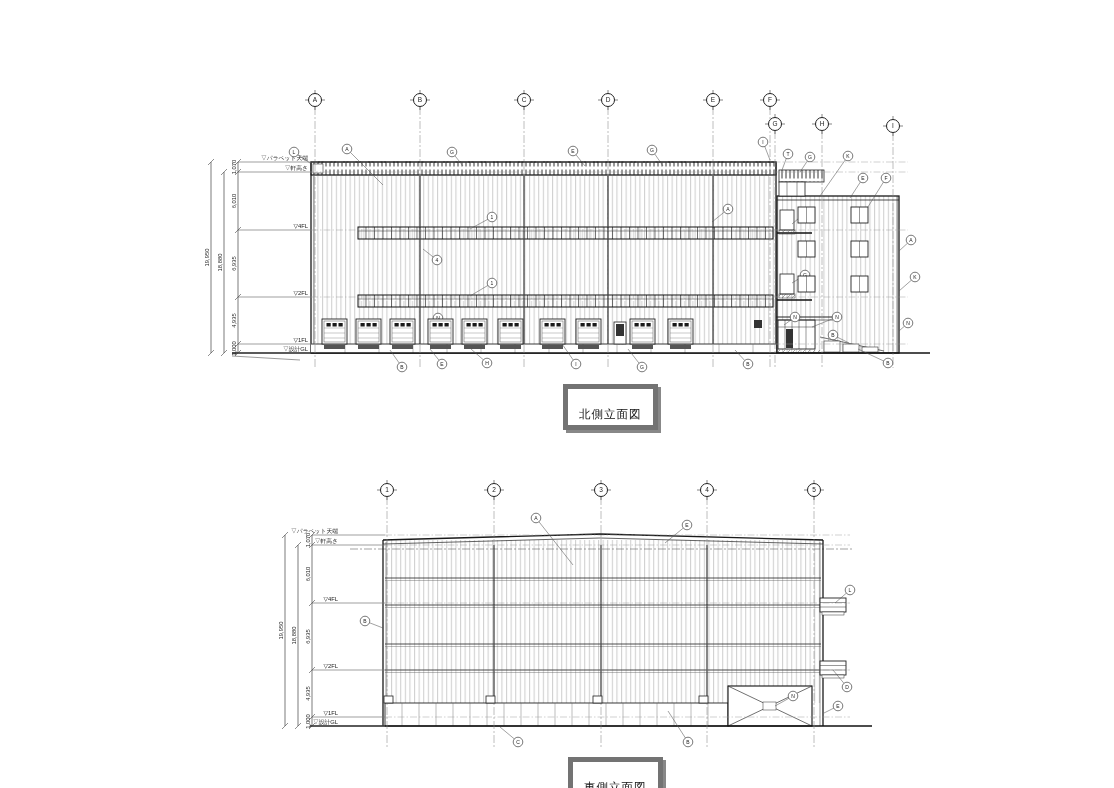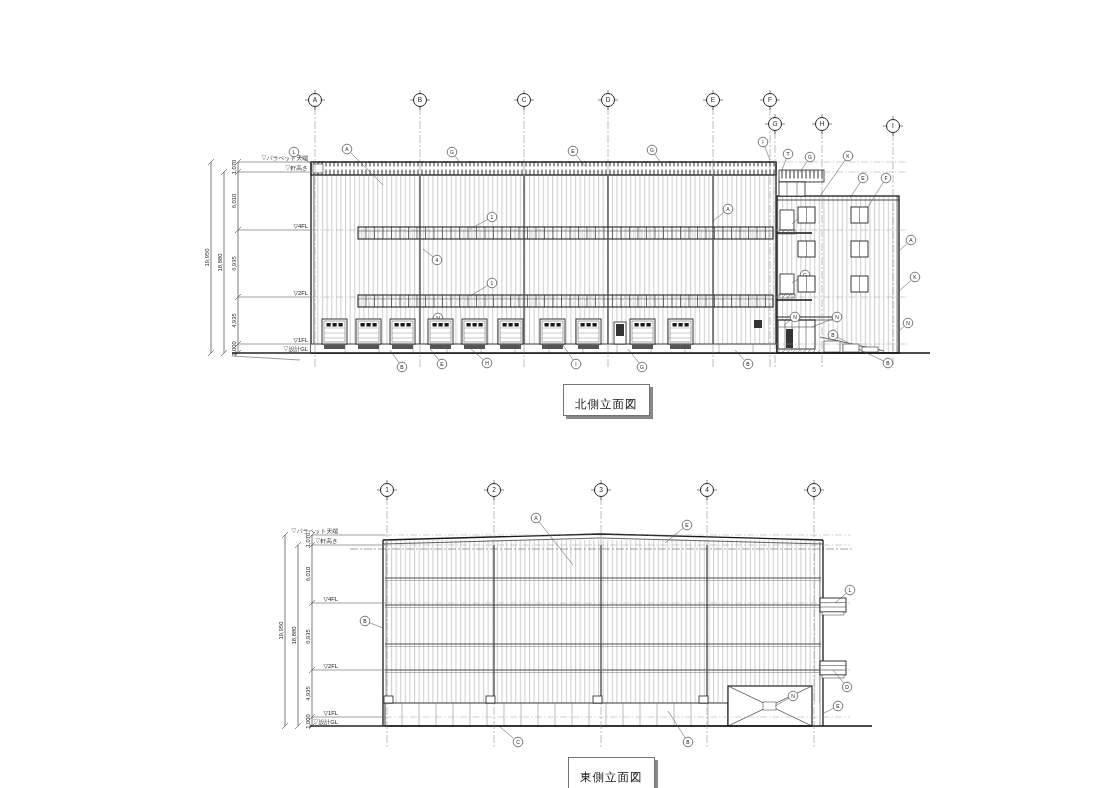--- a/index.html
+++ b/index.html
@@ -1,22 +1,22 @@
 <!DOCTYPE html>
 <html><head>
 <meta charset="utf-8">
 <style>
   html,body{margin:0;padding:0;background:#fff;}
   .canvas{position:relative;width:1114px;height:788px;background:#ffffff;overflow:hidden;
           font-family:"Liberation Sans",sans-serif;color:#111;}
   #dwg{position:absolute;left:0;top:0;}
   .title-box{position:absolute;left:47px;top:25px;border:2px solid #000;background:#fff;
              font-size:27px;letter-spacing:3px;padding:3px 16px 5px 12px;line-height:1.1;}
-  .caption{position:absolute;border:1px solid #737373;background:#fff;font-size:11.5px;letter-spacing:1px;
-           padding:12px 11px 3px 11px;box-shadow:3px 3px 0 0 #888;}
+  .caption{position:absolute;border:5px solid #737373;background:#fff;font-size:11.5px;letter-spacing:1px;
+           padding:18px 11px 3px 11px;box-shadow:3px 3px 0 0 #888;}
   .caption.north{left:563px;top:384px;}
   .caption.east{left:568px;top:757px;}
 </style>
 </head>
 <body>
 
 <div class="canvas">
 
   <svg id="dwg" width="1114" height="788" viewBox="0 0 1114 788">
     <defs>

